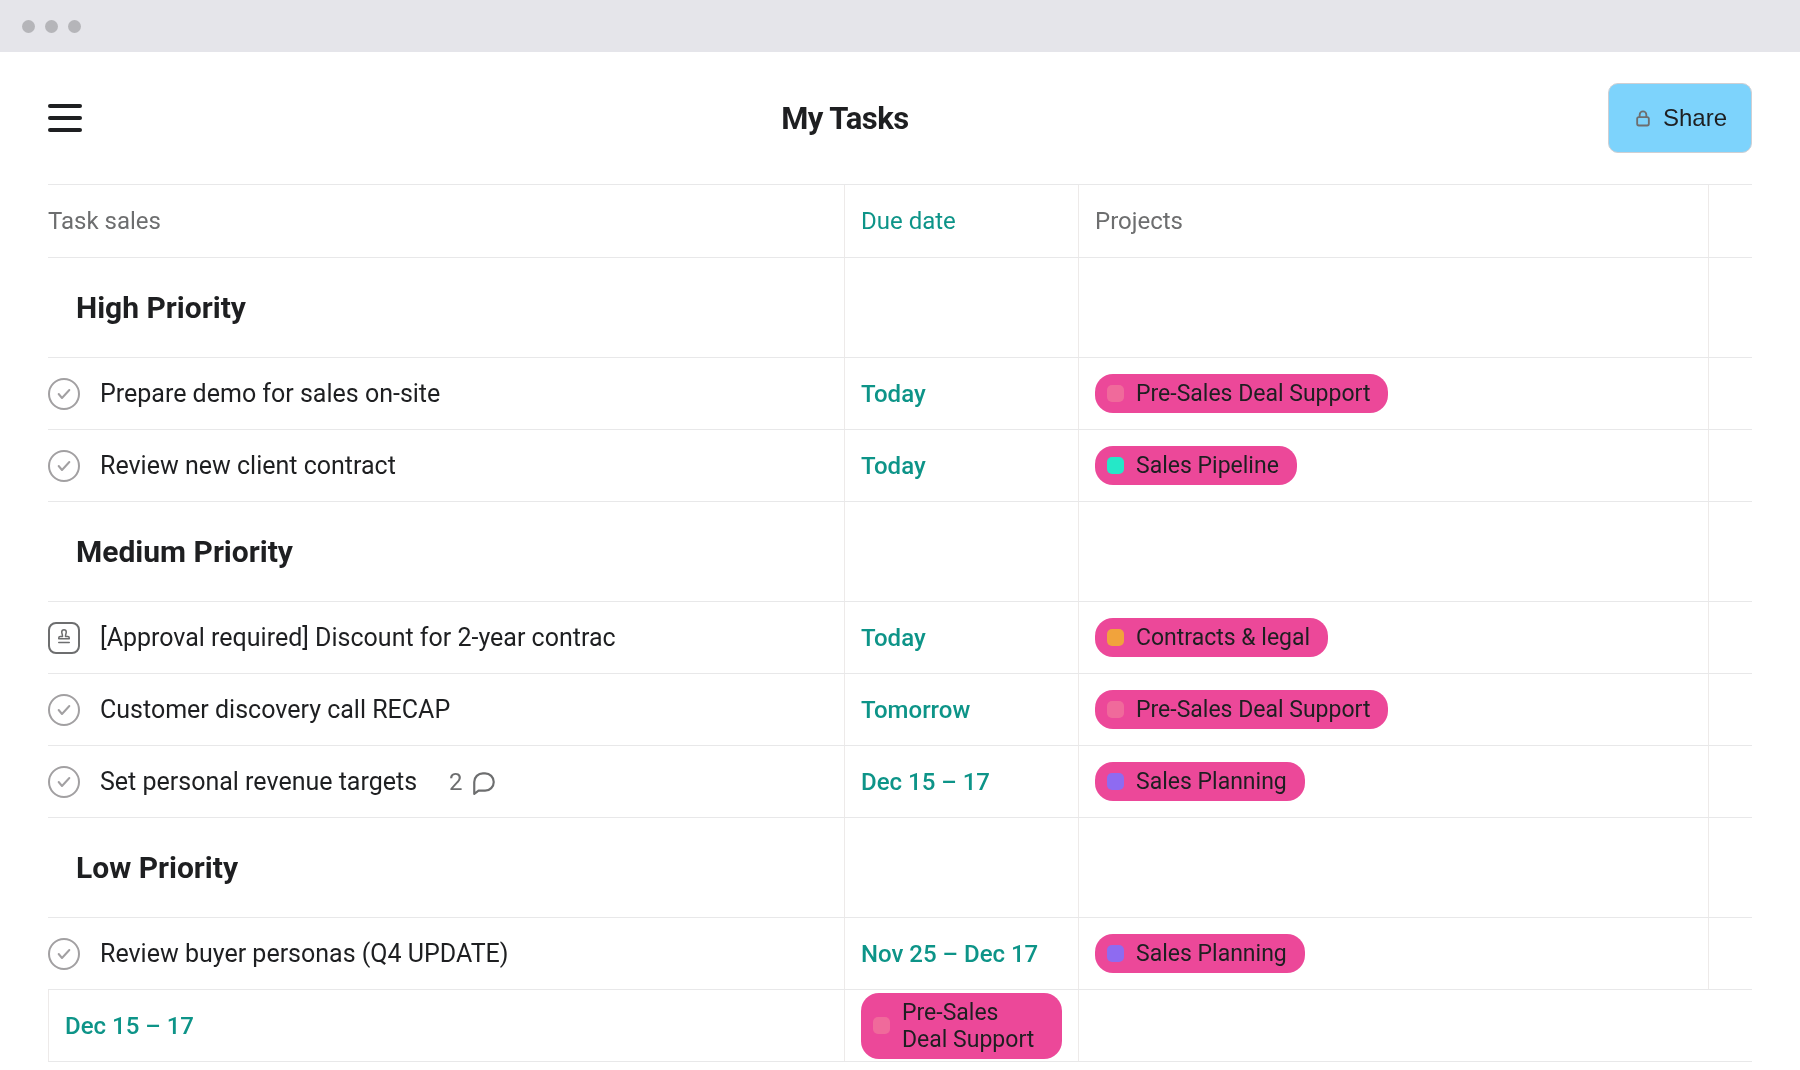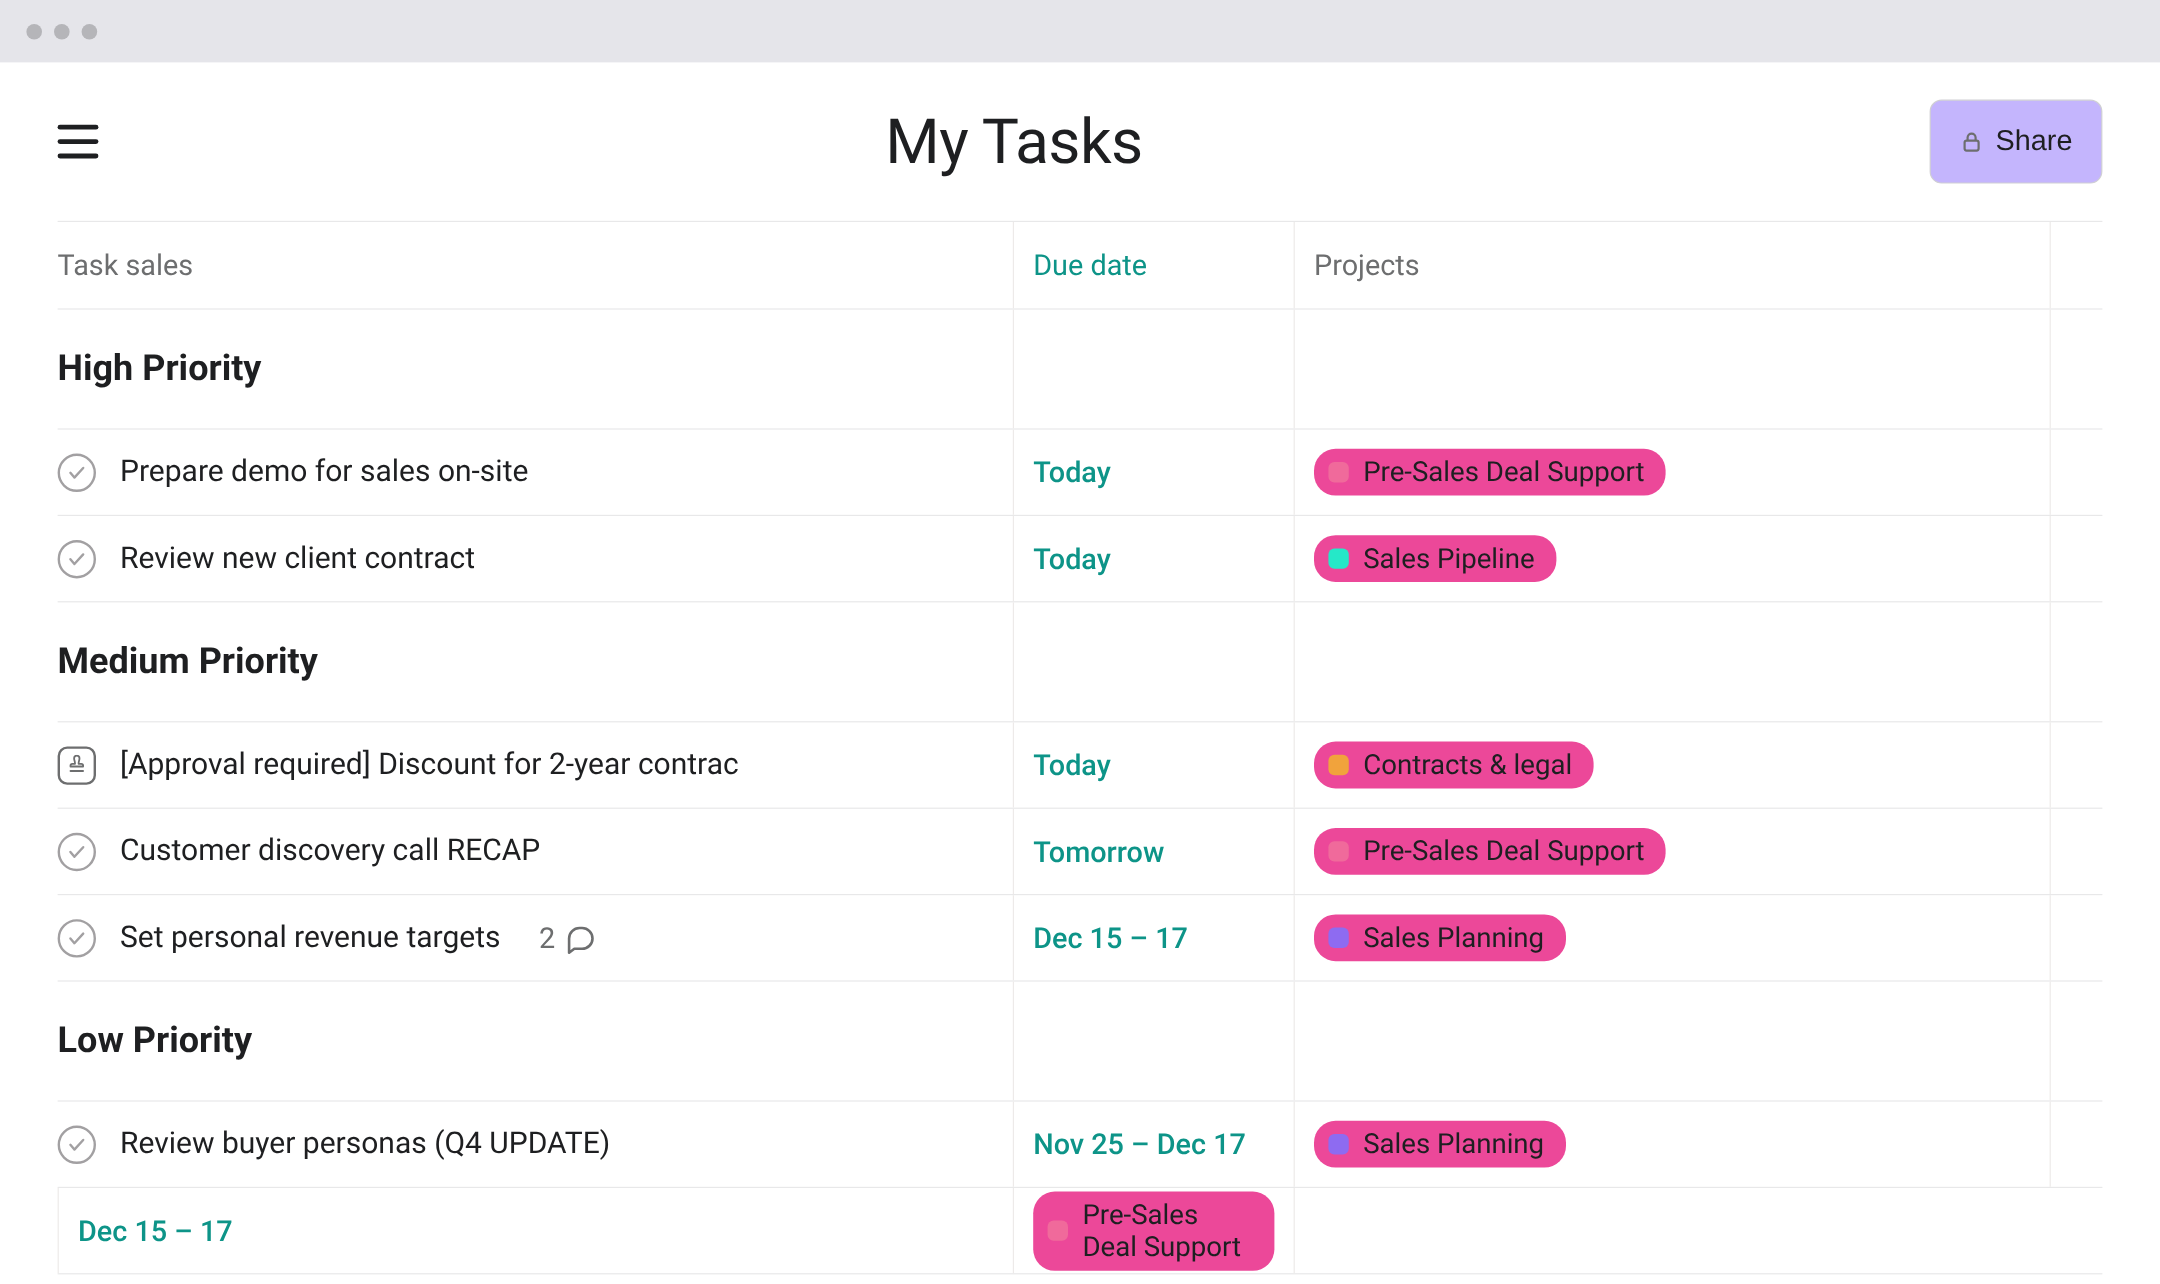--- a/index.html
+++ b/index.html
@@ -30,27 +30,27 @@
     justify-content: space-between;
     height: 132px;
   }
   .hamburger {
     width: 34px; height: 28px;
     display: flex; flex-direction: column; justify-content: space-between;
     cursor: pointer;
   }
   .hamburger span { display:block; height:4px; background:#1e1f21; border-radius:2px; }
   .page-title {
-    font-size: 52px;
-    font-weight: 400;
+    font-size: 31px;
+    font-weight: 700;
     letter-spacing: -0.5px;
   }
   .share-btn {
     border: 1.5px solid #cfcfd3;
-    background: #c4b5fd;
+    background: #7dd3fc;
     border-radius: 10px;
     padding: 20px 24px;
     font-size: 24px;
     font-weight: 500;
     color: #1e1f21;
     display: flex; align-items: center; gap: 10px;
     cursor: pointer;
   }
   .lock-svg { width:20px; height:22px; }
 
@@ -70,20 +70,21 @@
   }
   .row-section {
     border-bottom: 1.5px solid #e8e8e9;
     min-height: 100px;
   }
   .row-section .cell-name {
     font-size: 30px;
     font-weight: 700;
     color: #1e1f21;
     padding-left: 0;
+    margin-left: 28px;
   }
   .cell {
     padding: 0 16px;
     display: flex;
     align-items: center;
     height: 100%;
     font-size: 24px;
   }
   .cell-name { padding-left: 0; gap: 20px; }
   .cell-due { border-left: 1.5px solid #edeae9; color: #0d9488; font-weight:500; }

